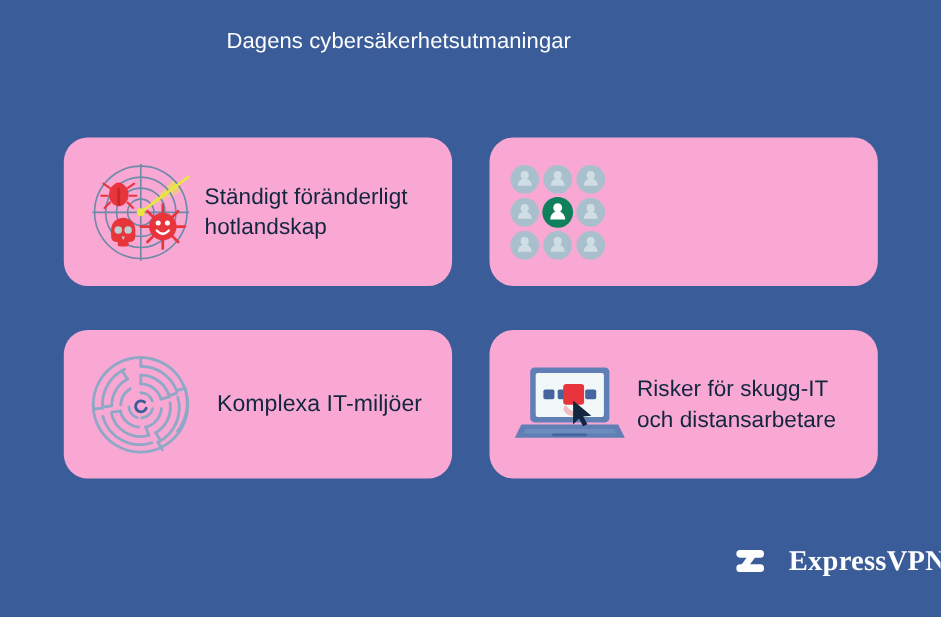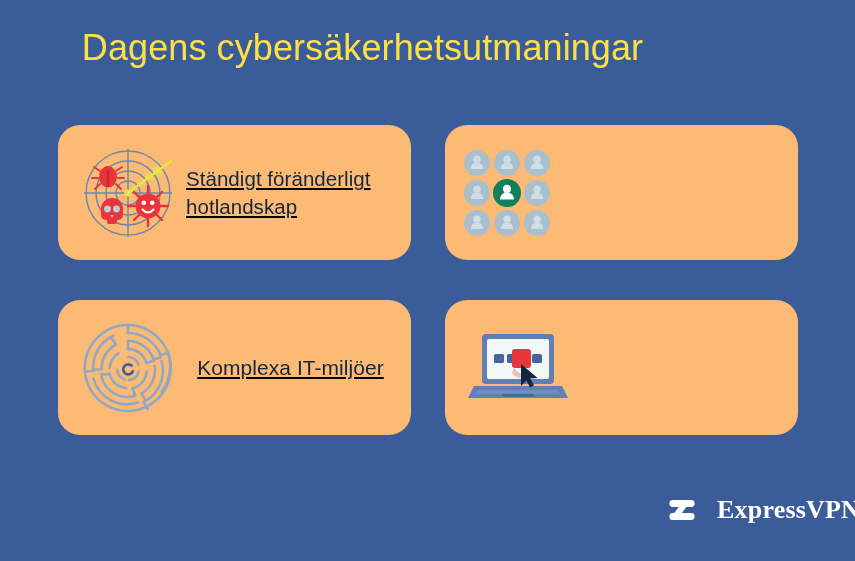--- a/index.html
+++ b/index.html
@@ -22,22 +22,22 @@
     background: #3a5c98;
   }
 
   
   .title {
     position: absolute;
     top: 26px;
     left: 0;
     width: 725px;
     text-align: center;
-    color: #fde047;
-    font-size: 36px;
+    color: #ffffff;
+    font-size: 20px;
     font-weight: 400;
     letter-spacing: 0.1px;
     line-height: 1.2;
     white-space: nowrap;
   }
 
   
   .cards {
     position: absolute;
     top: 125px;
@@ -45,27 +45,26 @@
     width: 740px;
     height: 310px;
     display: grid;
     grid-template-columns: 353px 353px;
     grid-template-rows: 135px 135px;
     column-gap: 34px;
     row-gap: 40px;
   }
 
   .card {
-    background: #fdba74;
+    background: #f9a8d4;
     border-radius: 22px;
     display: flex;
     align-items: center;
     padding: 0 16px 0 18px;
     overflow: hidden;
-    text-decoration: underline;
   }
 
   .card-icon {
     flex: 0 0 auto;
     width: 104px;
     height: 96px;
     display: flex;
     align-items: center;
     justify-content: center;
   }
@@ -334,20 +333,21 @@
 
           <rect x="46" y="21" width="19" height="19" rx="3" fill="#e8353c"></rect>
 
           <path d="M48 40 q5 7 11 6 l-3 4 q-7 1 -10 -6 z" fill="#e8353c" opacity="0.3"></path>
 
           <g transform="translate(55,36)">
             <path d="M0 0 L0 22 L5.4 16.4 L9 23.6 L13 21.6 L9.2 14.6 L16.6 14 Z" fill="#12263f"></path>
           </g>
         </svg>
       </div>
+      <div class="card-label">Risker för skugg-IT och distansarbetare</div>
     </div>
 
   </div>
 
   <div class="logo">
     <svg class="logo-mark" viewBox="0 0 40 40" aria-hidden="true">
       <g fill="#ffffff">
         <rect x="6" y="9" width="28" height="7.6" rx="3.8"></rect>
         <rect x="6" y="23.4" width="28" height="7.6" rx="3.8"></rect>
         <path d="M30 9.6 L14.6 30.4 L6.2 30.4 L21.6 9.6 Z"></path>

